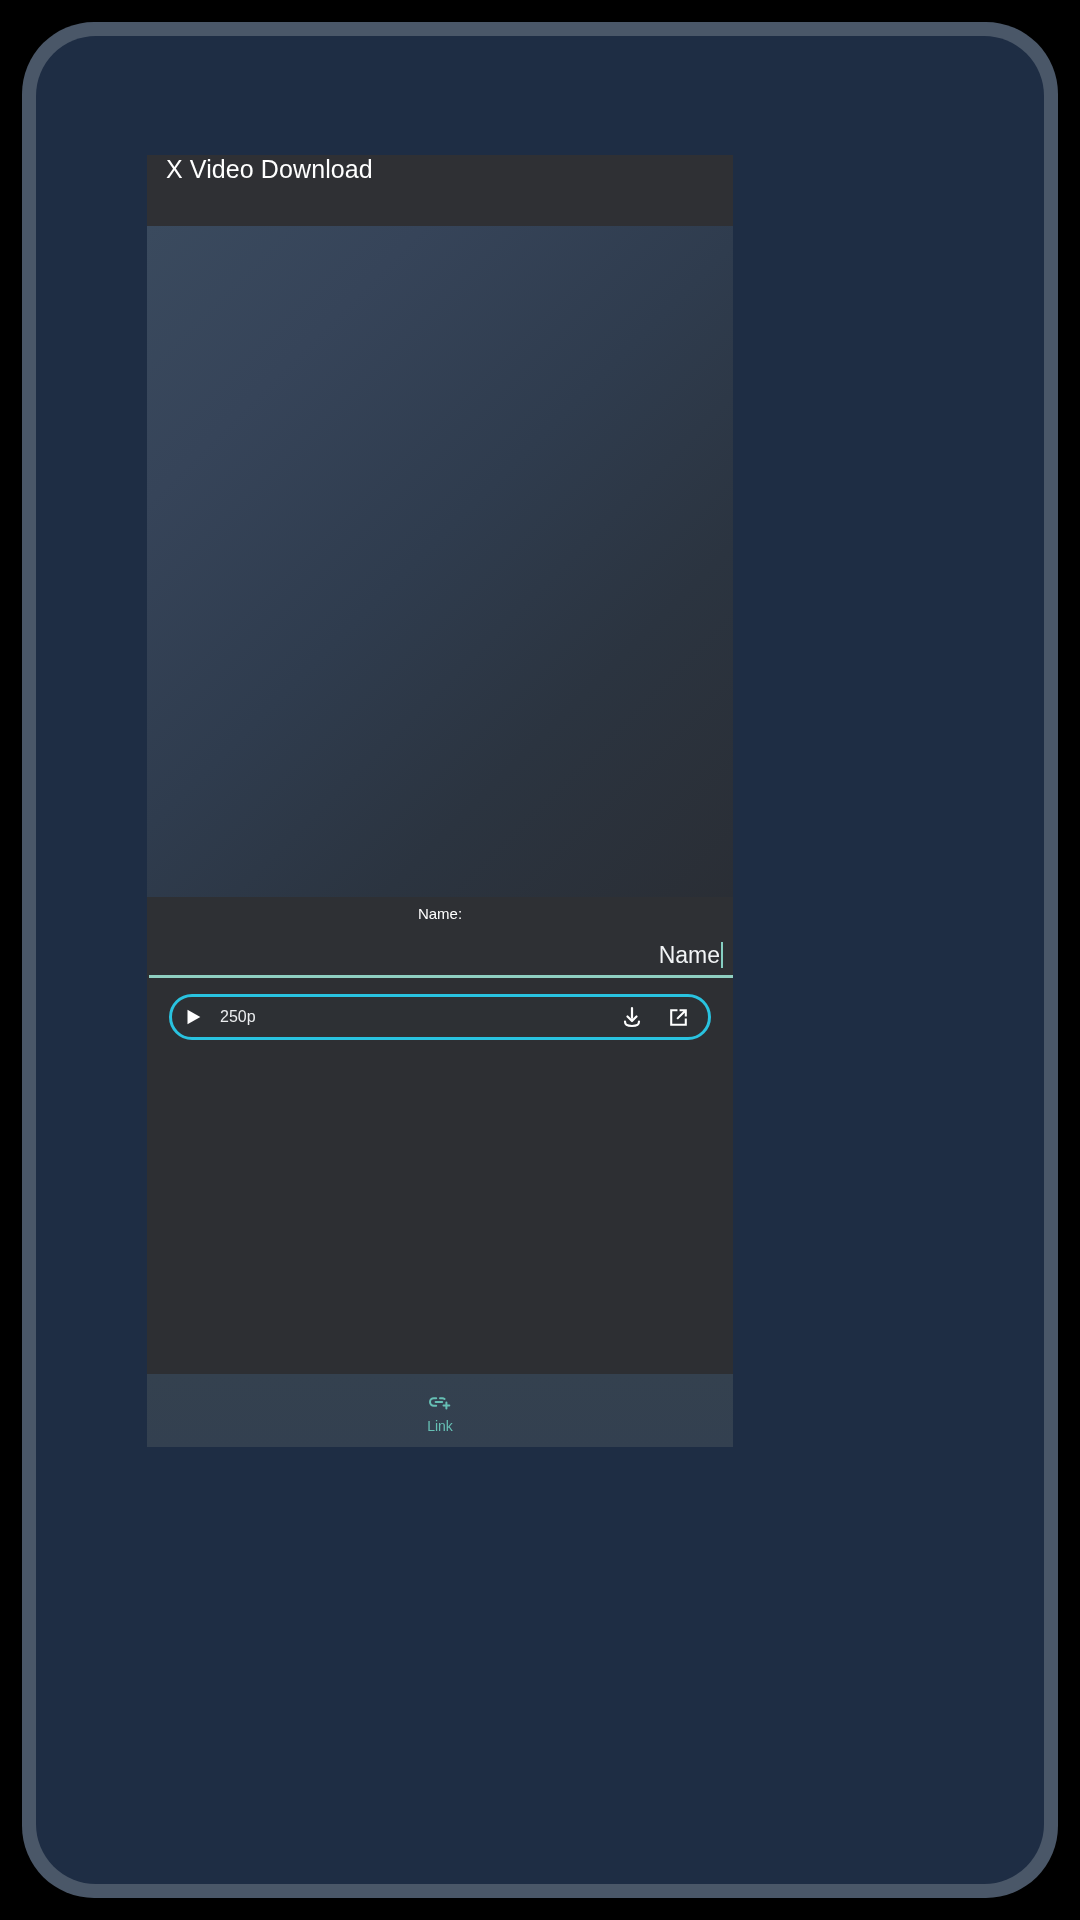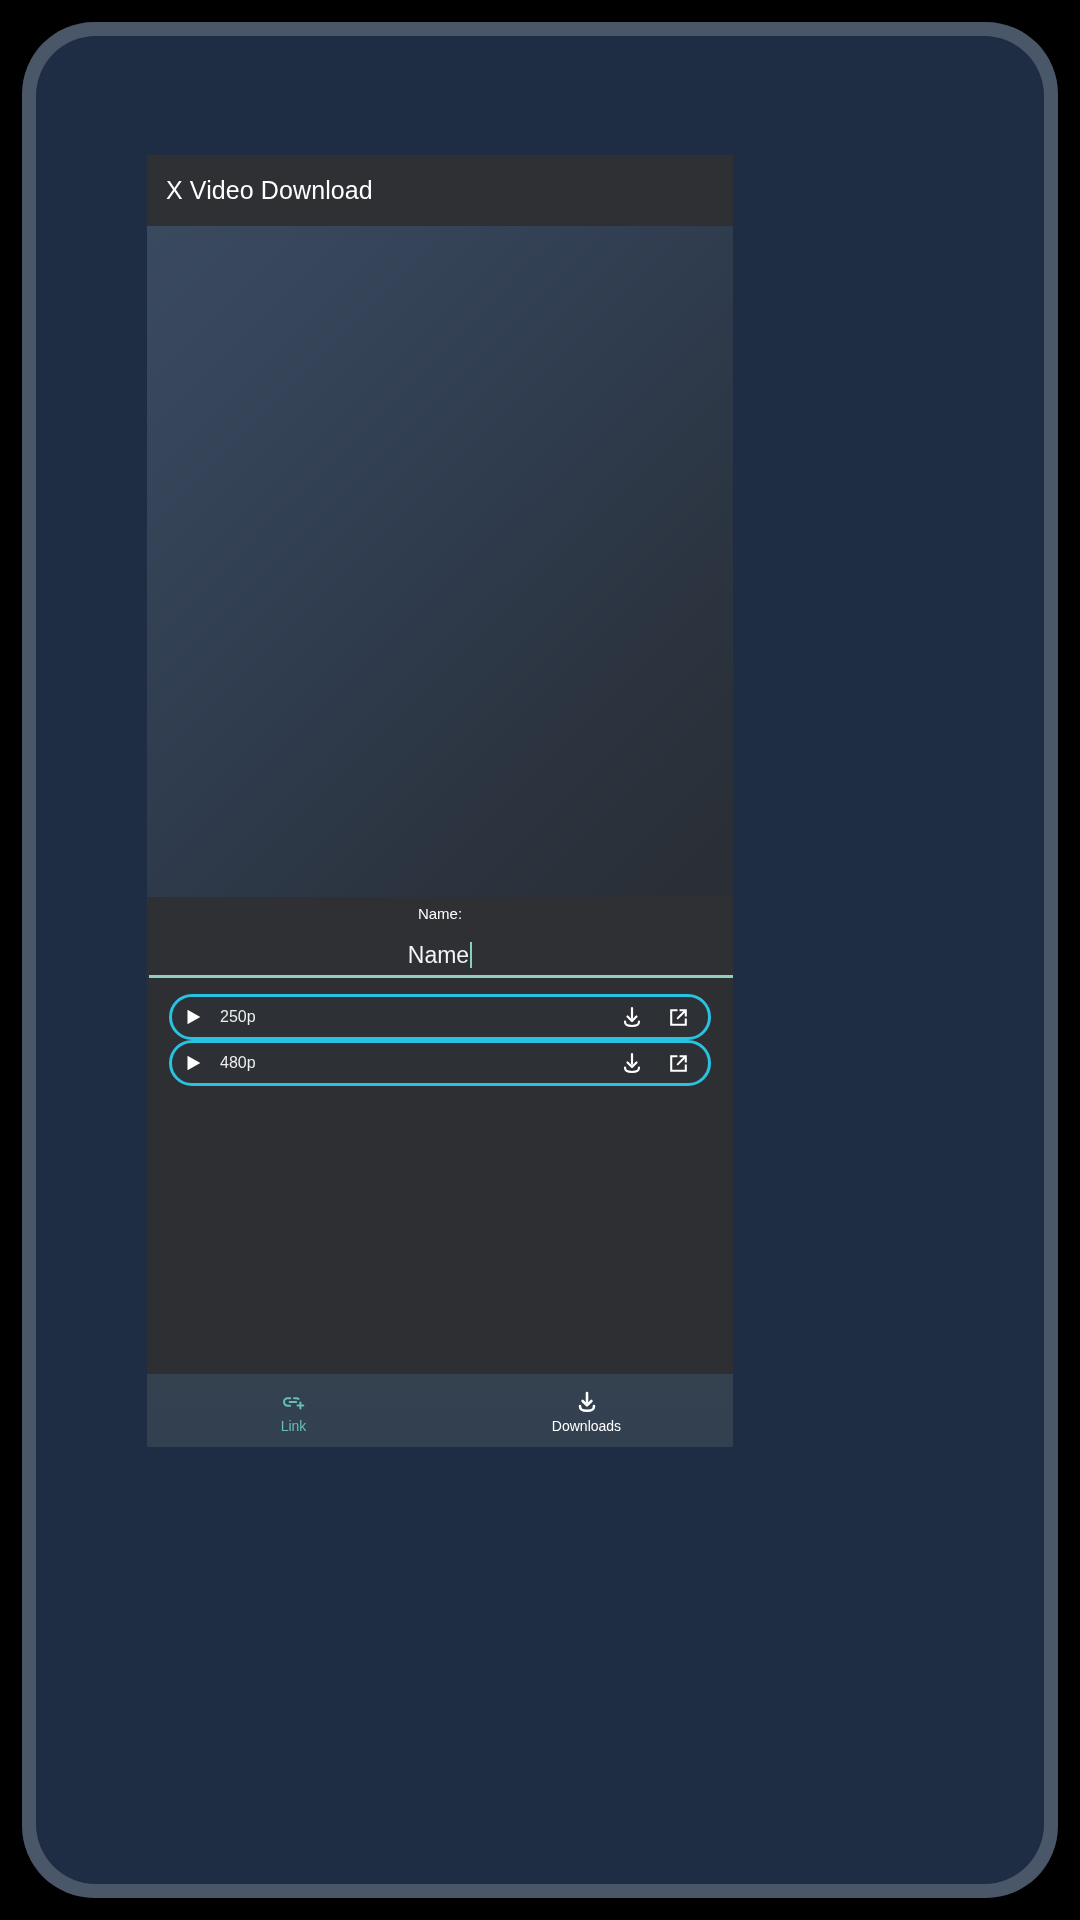--- a/index.html
+++ b/index.html
@@ -49,21 +49,21 @@
     background: #2d2f33;
     overflow: hidden;
   }
 
   
   #app-bar {
     height: 71px;
     flex: 0 0 71px;
     background: #2f3034;
     display: flex;
-    align-items: center;
+    align-items: flex-start;
     padding-left: 19px;
     box-sizing: border-box;
   }
   #app-title {
     color: #ffffff;
     font-size: 25px;
     font-weight: 500;
     letter-spacing: 0.1px;
   }
 
@@ -91,24 +91,24 @@
   #name-label {
     color: #ffffff;
     font-size: 15px;
     font-weight: normal;
     line-height: 1;
   }
   #name-value-wrap {
     position: absolute;
     top: 43px;
     left: 0;
-    right: 0;
-    display: flex;
-    align-items: center;
-    justify-content: center;
+    right: 10px;
+    display: flex;
+    align-items: center;
+    justify-content: flex-end;
     height: 30px;
   }
   #name-value {
     color: #f2f4f6;
     font-size: 23px;
     line-height: 1;
   }
   #name-caret {
     display: inline-block;
     width: 2px;
@@ -235,66 +235,35 @@
             <svg width="25" height="25" viewBox="0 0 24 24" aria-hidden="true">
               <path d="M4 4 H11 V6 H6 V18 H18 V13 H20 V20 H4 Z" fill="#ffffff"></path>
               <path d="M13 4 H20 V11 H18 V7.4 L11.4 14 L10 12.6 L16.6 6 H13 Z" fill="#ffffff"></path>
             </svg>
           </span>
         </div>
 
 
 
 
-        <div class="quality-row">
-          <span class="play-icon">
-            <svg width="22" height="22" viewBox="0 0 24 24" aria-hidden="true">
-                <polygon points="6,4 20,12 6,20" fill="#ffffff"></polygon>
-              </svg>
-          </span>
-          <span class="quality-label">480p</span>
-          <span class="row-action">
-            <svg width="24" height="24" viewBox="0 0 24 24" aria-hidden="true">
-              <path d="M12 3 L12 13" stroke="#ffffff" stroke-width="2.2" stroke-linecap="round" fill="none"></path>
-              <path d="M7.5 11.5 L12 16 L16.5 11.5" stroke="#ffffff" stroke-width="2.2" stroke-linecap="round" stroke-linejoin="round" fill="none"></path>
-              <path d="M5 16.5 C5 20 7 21 12 21 C17 21 19 20 19 16.5" stroke="#ffffff" stroke-width="2.2" stroke-linecap="round" fill="none"></path>
-            </svg>
-          </span>
-          <span class="row-action open-action">
-            <svg width="25" height="25" viewBox="0 0 24 24" aria-hidden="true">
-              <path d="M4 4 H11 V6 H6 V18 H18 V13 H20 V20 H4 Z" fill="#ffffff"></path>
-              <path d="M13 4 H20 V11 H18 V7.4 L11.4 14 L10 12.6 L16.6 6 H13 Z" fill="#ffffff"></path>
-            </svg>
-          </span>
-        </div>
 
       </div>
 
       <div id="bottom-nav">
 
         <div class="nav-item active">
           <span class="nav-icon">
             <svg width="24" height="24" viewBox="0 0 24 24" aria-hidden="true">
               <path d="M8.2 8.2 H5.8 A3.8 3.8 0 0 0 5.8 15.8 H8.2" stroke="#66bfb4" stroke-width="2" fill="none" stroke-linecap="round"></path>
               <path d="M12 8.2 H14.4 A3.8 3.8 0 0 1 16.6 9" stroke="#66bfb4" stroke-width="2" fill="none" stroke-linecap="round"></path>
               <path d="M7.6 12 H14.2" stroke="#66bfb4" stroke-width="2" fill="none" stroke-linecap="round"></path>
               <path d="M18.4 12.6 V18.4 M15.5 15.5 H21.3" stroke="#66bfb4" stroke-width="2" fill="none" stroke-linecap="round"></path>
             </svg>
           </span>
           <span class="nav-label">Link</span>
         </div>
 
-        <div class="nav-item inactive">
-          <span class="nav-icon">
-            <svg width="24" height="24" viewBox="0 0 24 24" aria-hidden="true">
-              <path d="M12 3 L12 12.5" stroke="#ffffff" stroke-width="2.6" stroke-linecap="round" fill="none"></path>
-              <path d="M7.6 11 L12 15.4 L16.4 11" stroke="#ffffff" stroke-width="2.6" stroke-linecap="round" stroke-linejoin="round" fill="none"></path>
-              <path d="M5 16 C5 19.6 7 20.8 12 20.8 C17 20.8 19 19.6 19 16" stroke="#ffffff" stroke-width="2.6" stroke-linecap="round" fill="none"></path>
-            </svg>
-          </span>
-          <span class="nav-label">Downloads</span>
-        </div>
 
       </div>
 
     </div>
   </div>
 </div>
 
 </body></html>

